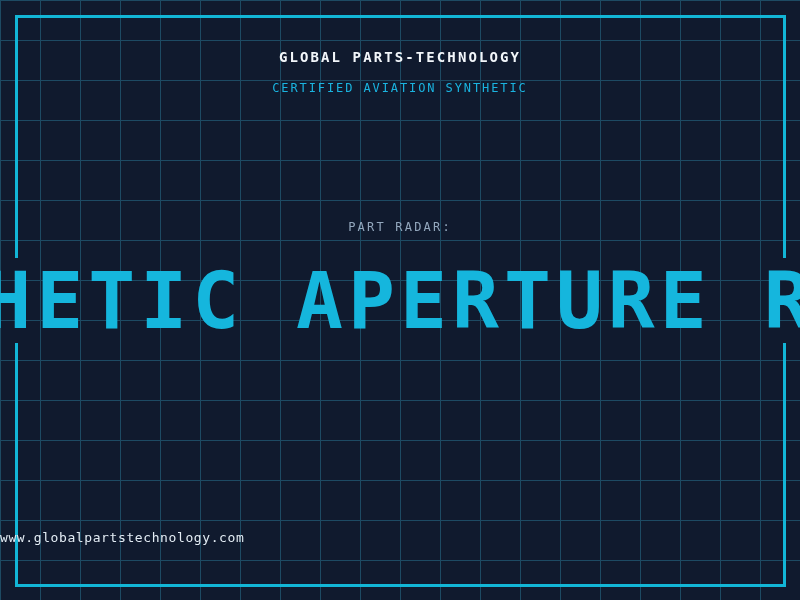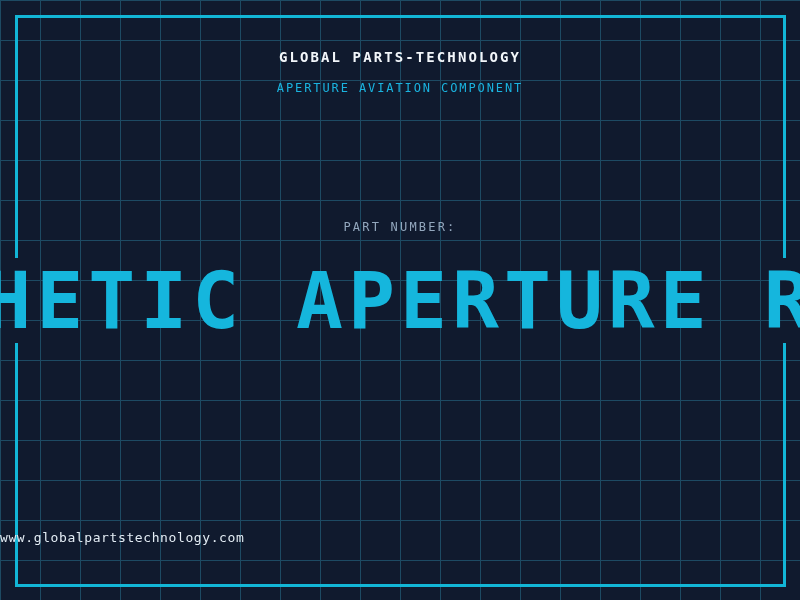--- a/index.html
+++ b/index.html
@@ -128,23 +128,23 @@
 
   <div class="frame-seg" id="frame-top"></div>
   <div class="frame-seg" id="frame-bottom"></div>
   <div class="frame-seg" id="frame-left-upper"></div>
   <div class="frame-seg" id="frame-left-lower"></div>
   <div class="frame-seg" id="frame-right-upper"></div>
   <div class="frame-seg" id="frame-right-lower"></div>
 
   <div id="brand">GLOBAL PARTS-TECHNOLOGY</div>
 
-  <div id="certification">APERTURE AVIATION COMPONENT</div>
+  <div id="certification">CERTIFIED AVIATION SYNTHETIC</div>
 
-  <div id="pn-label">PART NUMBER:</div>
+  <div id="pn-label">PART RADAR:</div>
 
   <div id="pn-wrap">
     <div id="pn-value">SYNTHETIC APERTURE RADAR</div>
   </div>
 
   <div id="website">www.globalpartstechnology.com</div>
 
 </div>
 
 </body></html>

